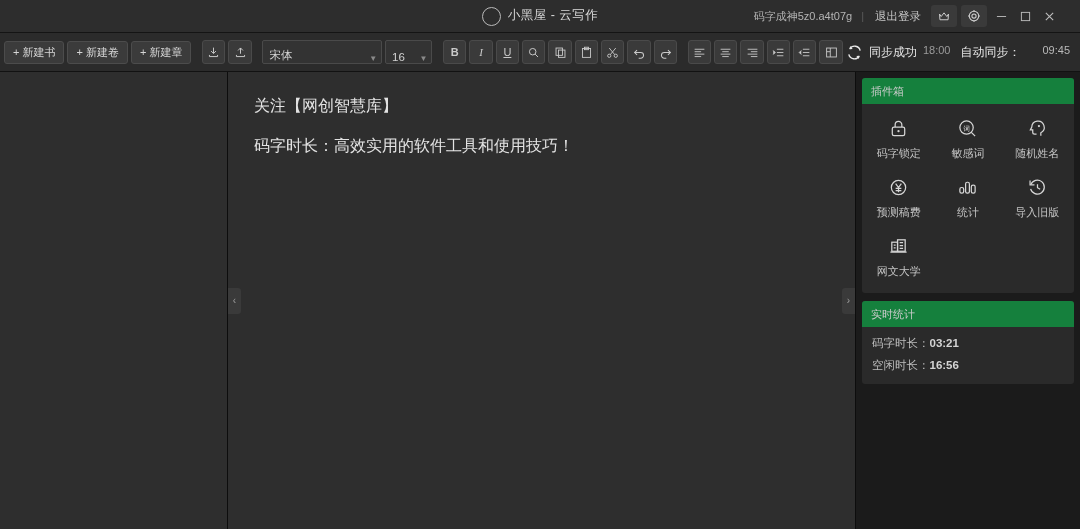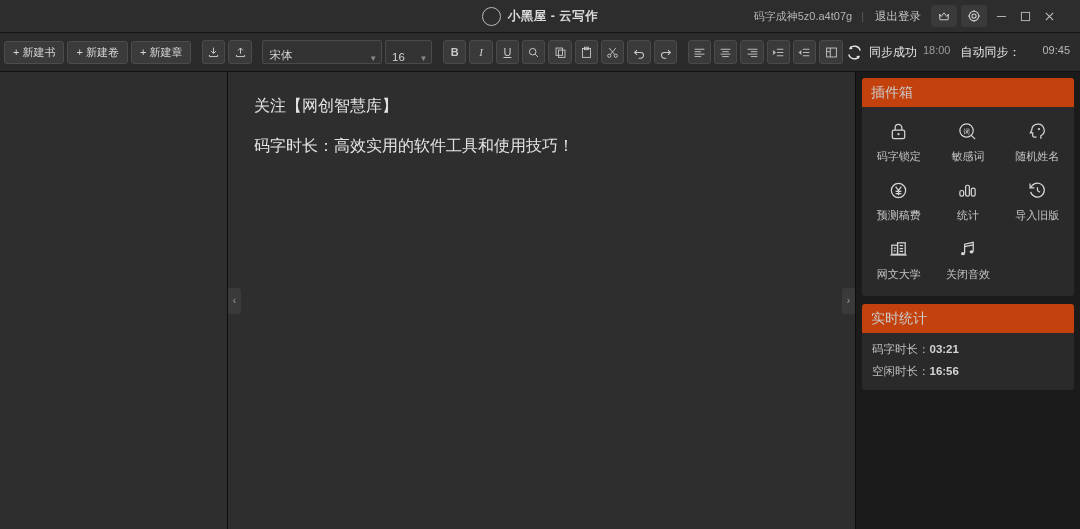--- a/index.html
+++ b/index.html
@@ -15,22 +15,22 @@
   
   .titlebar {
     height: 33px; flex: 0 0 33px;
     background: #2d2d2d;
     display: flex; align-items: center;
     position: relative;
     border-bottom: 1px solid #141414;
   }
   .tb-center {
     position: absolute; left: 0; right: 0;
-    display: flex; align-items: center; justify-content: center;
-    gap: 7px; pointer-events: none; font-weight: bold;
+    display: flex; align-items: flex-start; justify-content: center;
+    gap: 7px; pointer-events: none;
   }
   .app-logo {
     width: 19px; height: 19px; border-radius: 50%;
     border: 1.5px solid #b9b9b9;
     display: flex; align-items: center; justify-content: center;
     color: #d8d8d8; font-size: 11px; line-height: 1;
   }
   .app-title { font-size: 12.5px; color: #dcdcdc; letter-spacing: .5px; }
   .tb-right {
     margin-left: auto; display: flex; align-items: center; gap: 0px;
@@ -127,23 +127,23 @@
   .handle-right { right: 0; border-radius: 3px 0 0 3px; }
 
   .right-panel {
     width: 224px; flex: 0 0 224px;
     background: #1b1b1b;
     padding: 6px;
     display: flex; flex-direction: column; gap: 8px;
   }
   .card { background: #2a2a2a; border-radius: 3px; overflow: hidden; }
   .card-head {
-    font-size: 14px; color: #cbcbcb;
+    font-size: 11px; color: #cbcbcb;
     padding: 6px 9px 5px 9px;
-    background: #c2410c;
+    background: #15803d;
   }
   .plugin-grid {
     display: grid; grid-template-columns: repeat(3, 1fr);
     padding: 4px 2px 8px 2px;
   }
   .plugin-item {
     display: flex; flex-direction: column; align-items: center; gap: 5px;
     padding: 7px 2px 6px 2px; cursor: pointer; border-radius: 3px;
   }
   .plugin-icon { color: #d6d6d6; display: flex; align-items: center; justify-content: center; height: 26px; }
@@ -431,31 +431,20 @@
               <svg width="21" height="21" viewBox="0 0 22 22" fill="none" stroke="#d6d6d6" stroke-width="1.3">
                 <rect x="4" y="6.5" width="6" height="9.5"></rect>
                 <rect x="10" y="4" width="8" height="12"></rect>
                 <path d="M2.5 16.8 H19.5"></path>
                 <path d="M12.2 7 H15.8 M12.2 10 H15.8 M12.2 13 H15.8 M6 9.5 H8 M6 12.5 H8"></path>
               </svg>
             </span>
             <span class="plugin-label">网文大学</span>
           </div>
 
-          <div class="plugin-item">
-            <span class="plugin-icon">
-              <svg width="21" height="21" viewBox="0 0 22 22" fill="none" stroke="#d6d6d6" stroke-width="1.3">
-                <path d="M8 15 V5.5 L17 3.5 V13"></path>
-                <ellipse cx="6.2" cy="15.4" rx="2" ry="1.7" fill="#d6d6d6" stroke="none"></ellipse>
-                <ellipse cx="15.2" cy="13.4" rx="2" ry="1.7" fill="#d6d6d6" stroke="none"></ellipse>
-                <path d="M8 8 L17 6.2"></path>
-              </svg>
-            </span>
-            <span class="plugin-label">关闭音效</span>
-          </div>
 
         </div>
       </div>
 
       <div class="card">
         <div class="card-head">实时统计</div>
         <div class="stats-body">
           <div class="stat-row">
             <span>码字时长：</span><span class="stat-val">03:21</span>
           </div>

